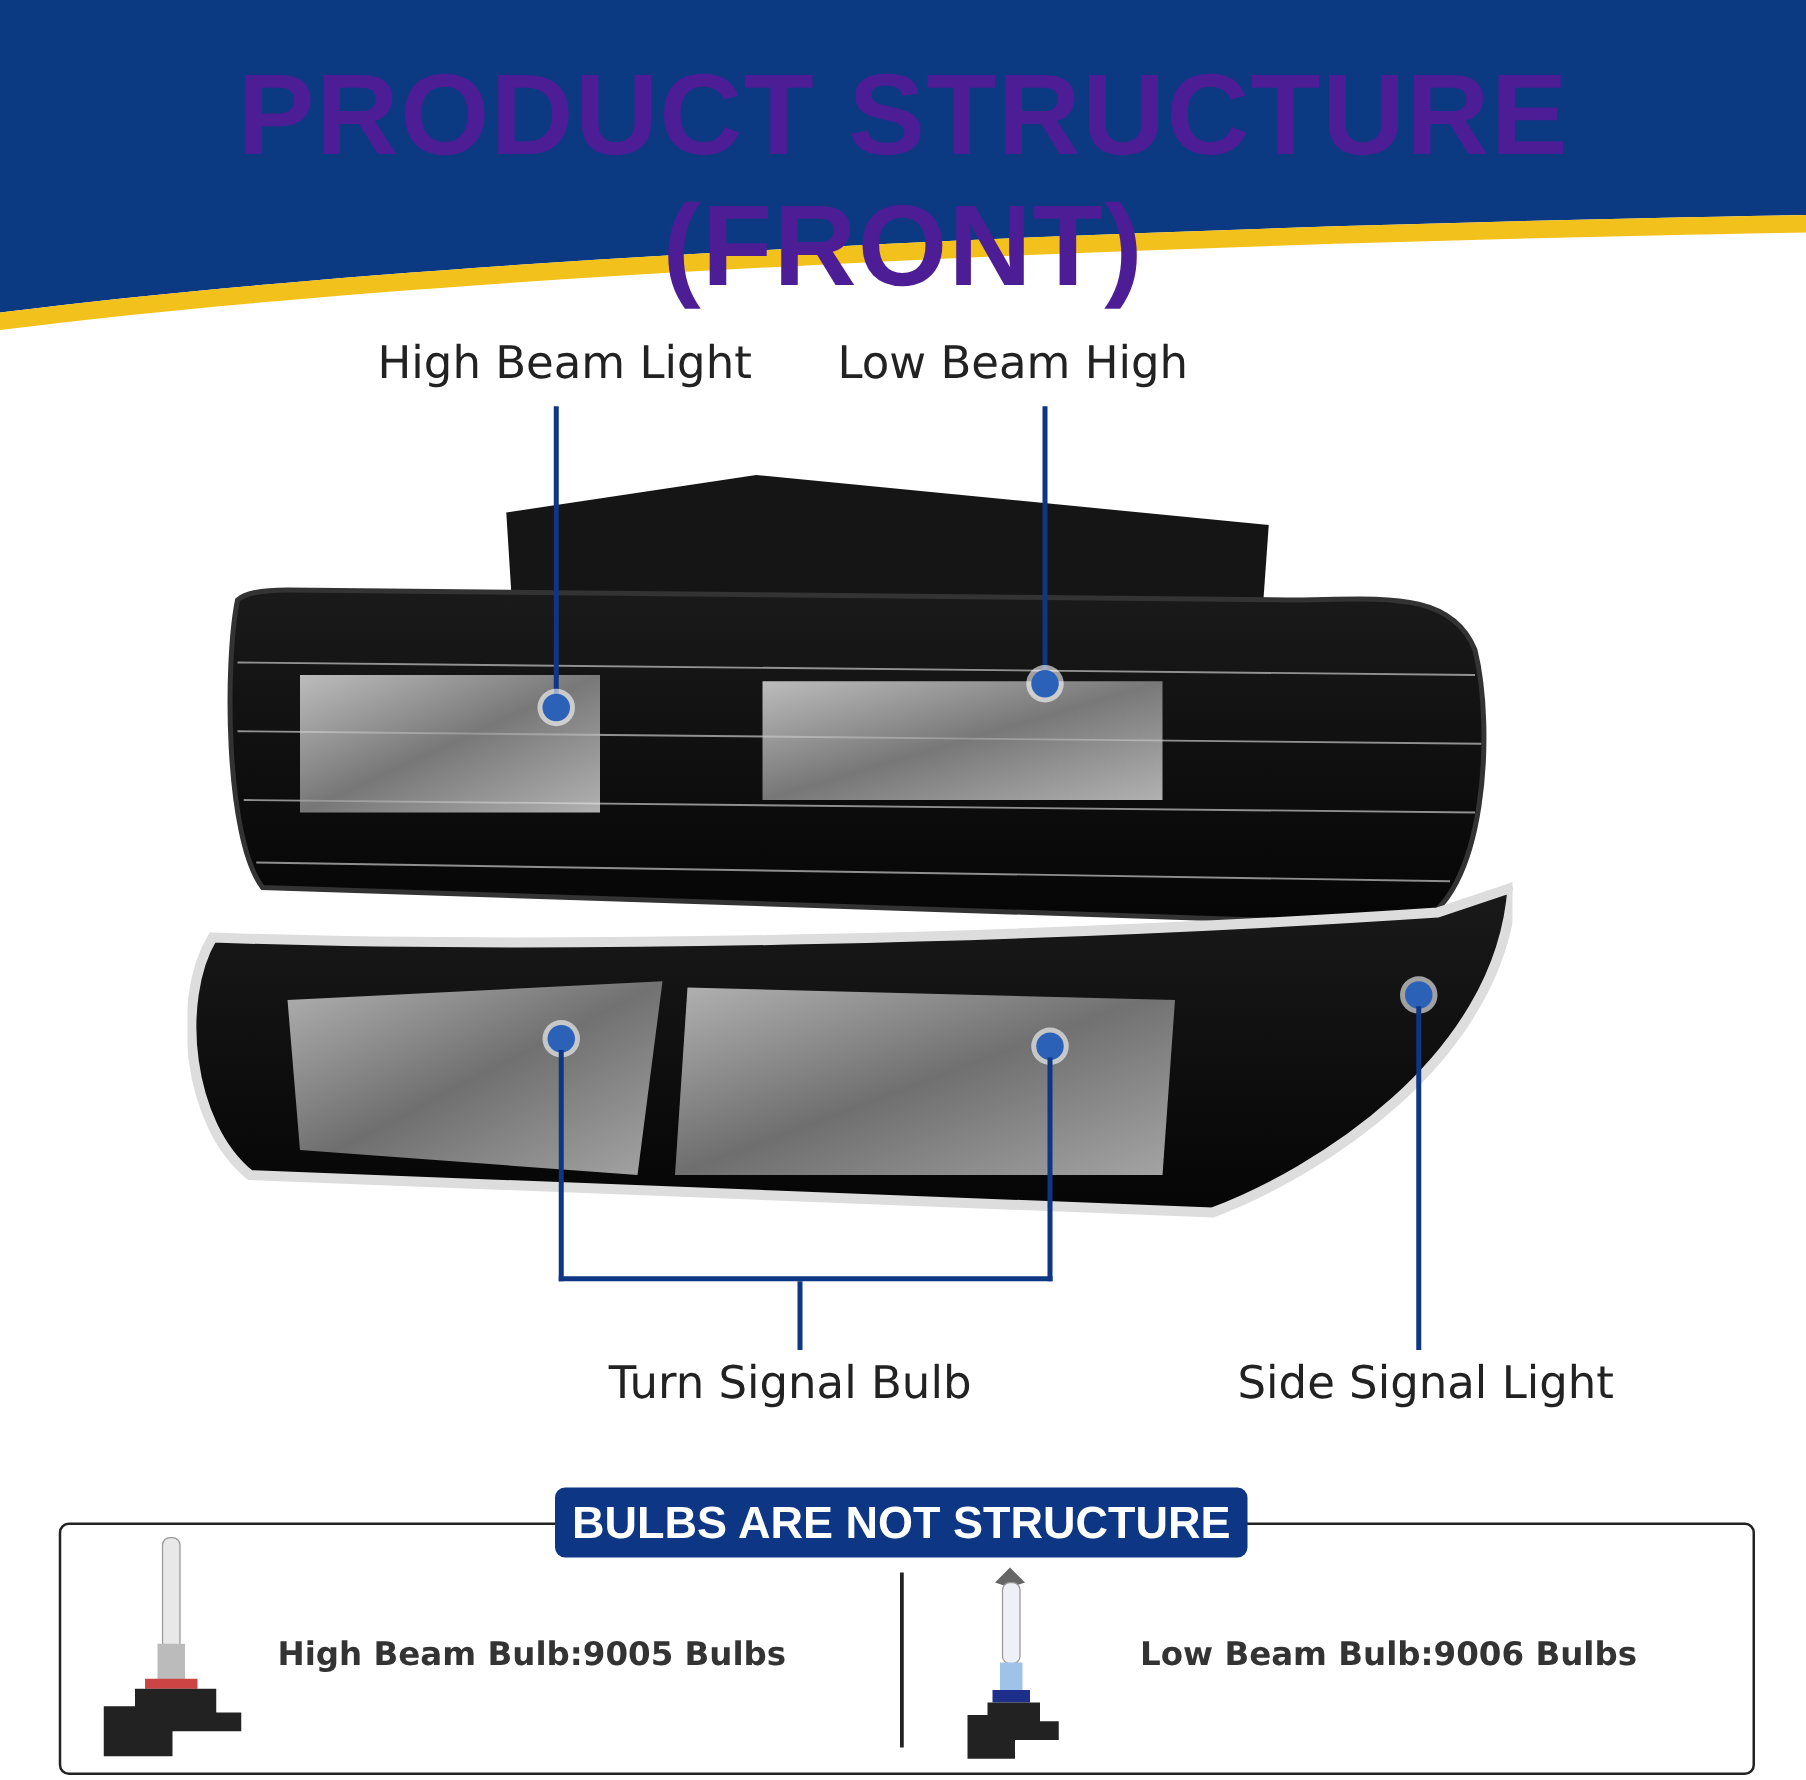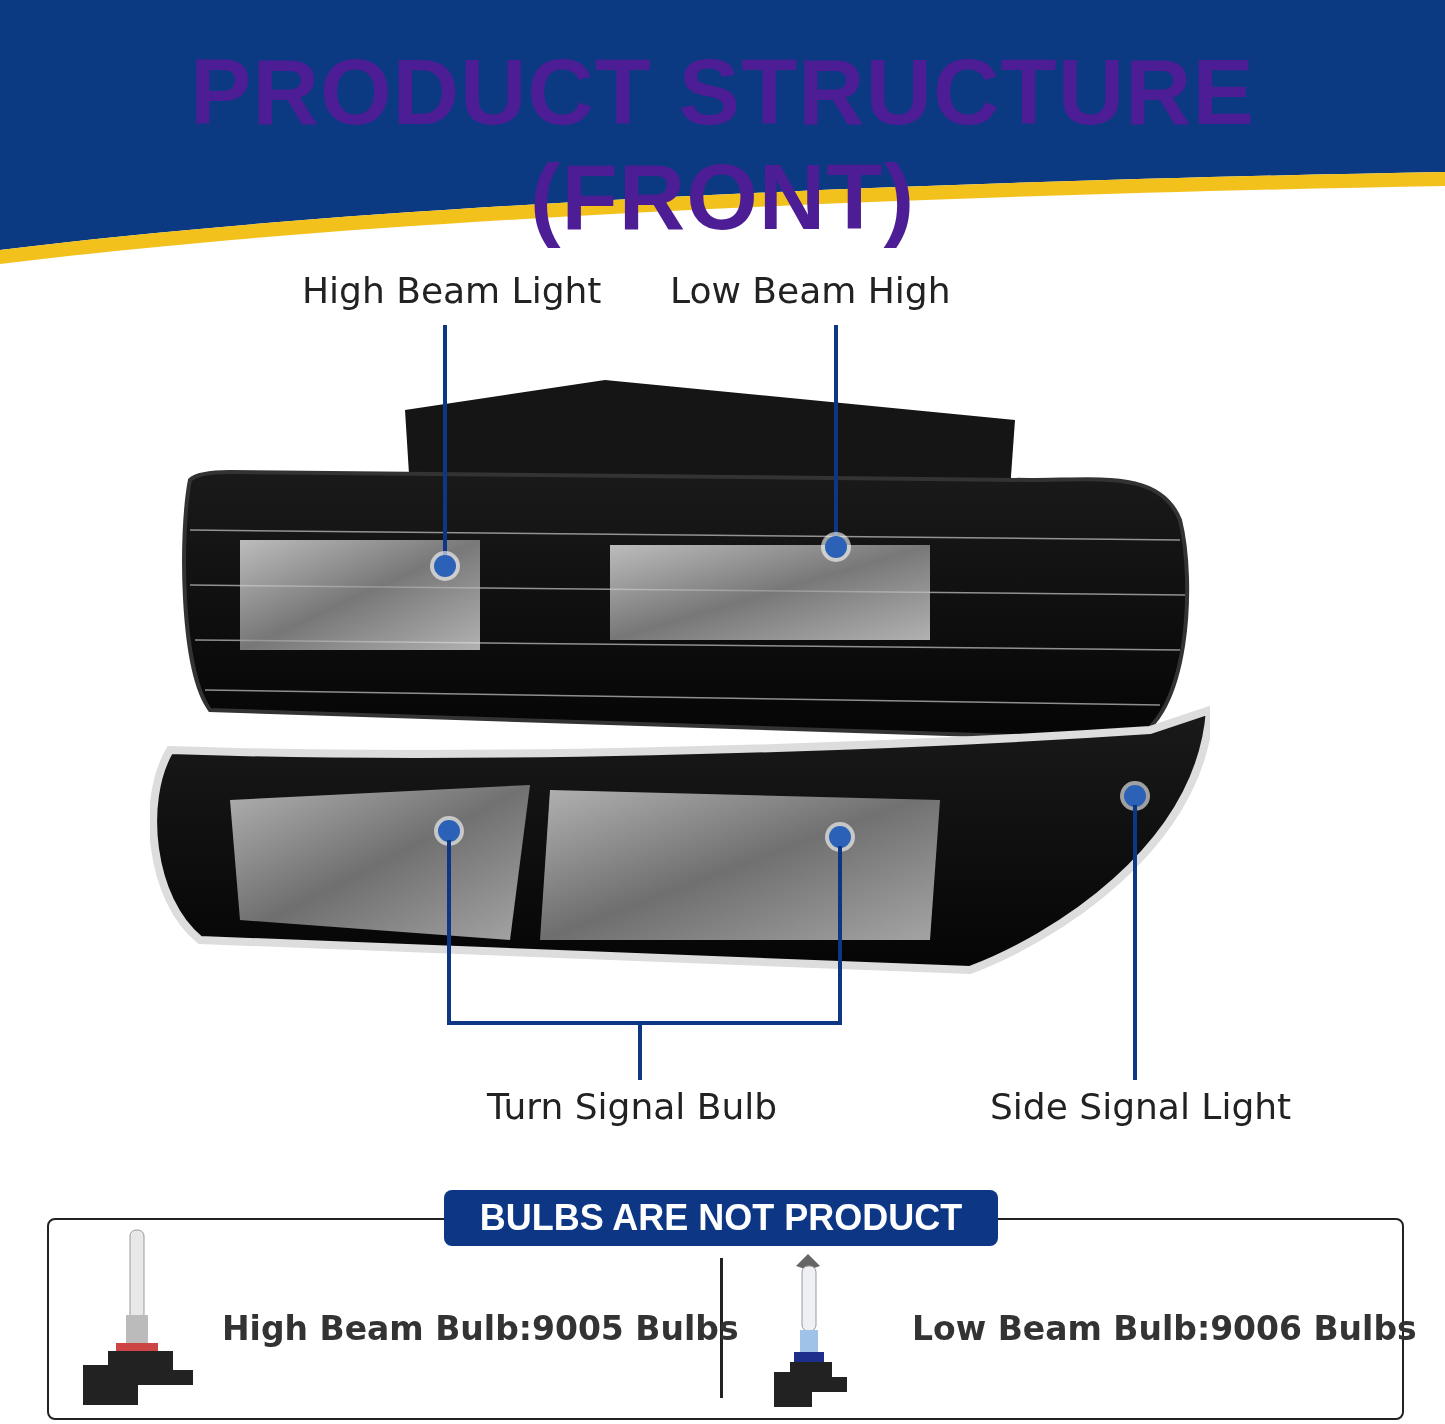--- a/index.html
+++ b/index.html
@@ -5,21 +5,21 @@
   html,body{margin:0;padding:0;}
   body{width:1445px;height:1424px;position:relative;background:#fff;overflow:hidden;font-family:"DejaVu Sans",sans-serif;}
   .abs{position:absolute;}
   #banner{left:0;top:0;width:1445px;height:270px;}
   #title{left:0;top:40px;width:1445px;text-align:center;color:#4c1d95;font-family:"Liberation Sans",sans-serif;font-weight:bold;font-size:92px;letter-spacing:1px;}
   .label{font-family:"DejaVu Sans",sans-serif;font-size:36px;color:#222;white-space:nowrap;}
   .line{background:#0d3784;}
   .dot{width:22px;height:22px;border-radius:50%;background:#2b62b8;box-shadow:0 0 0 4px rgba(255,255,255,0.6);}
   #bulbbox{left:47px;top:1218px;width:1357px;height:202px;border:2px solid #222;border-radius:8px;box-sizing:border-box;}
   #bulbbadge{left:444px;top:1190px;width:554px;height:56px;background:#0d3784;border-radius:8px;color:#fff;font-family:"Liberation Sans",sans-serif;font-weight:bold;font-size:36px;text-align:center;line-height:56px;}
-  .bulbtxt{font-family:"DejaVu Sans",sans-serif;font-weight:bold;font-size:33px;color:#333;white-space:nowrap;}
+  .bulbtxt{font-family:"DejaVu Sans",sans-serif;font-weight:bold;font-size:26px;color:#333;white-space:nowrap;}
 </style>
 </head>
 <body>
 
 <svg id="banner" class="abs" viewBox="0 0 1445 270" width="1445" height="270">
   <path d="M0 0 H1445 V172 C1000 180 400 200 0 250 Z" fill="#0b3a82"></path>
   <path d="M0 250 C400 200 1000 180 1445 172 L1445 186 C1000 194 400 214 0 264 Z" fill="#f3c11b"></path>
 </svg>
 <div id="title" class="abs">PRODUCT STRUCTURE (FRONT)</div>
 
@@ -67,21 +67,21 @@
 
 <div class="abs dot" style="left:1124px;top:785px;"></div>
 <div class="abs line" style="left:1133px;top:805px;width:4px;height:275px;"></div>
 
 <div class="abs label" style="left:274px;top:270px;margin-left:28px;">High Beam Light</div>
 <div class="abs label" style="left:670px;top:270px;">Low Beam High</div>
 <div class="abs label" style="left:487px;top:1086px;">Turn Signal Bulb</div>
 <div class="abs label" style="left:990px;top:1086px;">Side Signal Light</div>
 
 <div id="bulbbox" class="abs"></div>
-<div id="bulbbadge" class="abs">BULBS ARE NOT PRODUCT</div>
+<div id="bulbbadge" class="abs">BULBS ARE NOT STRUCTURE</div>
 <div class="abs" style="left:720px;top:1258px;width:3px;height:140px;background:#222;"></div>
 
 <svg class="abs" style="left:78px;top:1225px;" width="125" height="185" viewBox="0 0 125 185">
   <rect x="52" y="5" width="14" height="90" rx="6" fill="#e8e8e8" stroke="#999"></rect>
   <rect x="48" y="90" width="22" height="30" fill="#bbb"></rect>
   <rect x="38" y="118" width="42" height="8" fill="#c44"></rect>
   <path d="M30 126 H95 V145 H115 V160 H60 V180 H5 V140 H30 Z" fill="#222"></path>
 </svg>
 <svg class="abs" style="left:772px;top:1252px;" width="110" height="160" viewBox="0 0 110 160">
   <path d="M36 2 L48 14 L36 18 L24 14 Z" fill="#666"></path>

